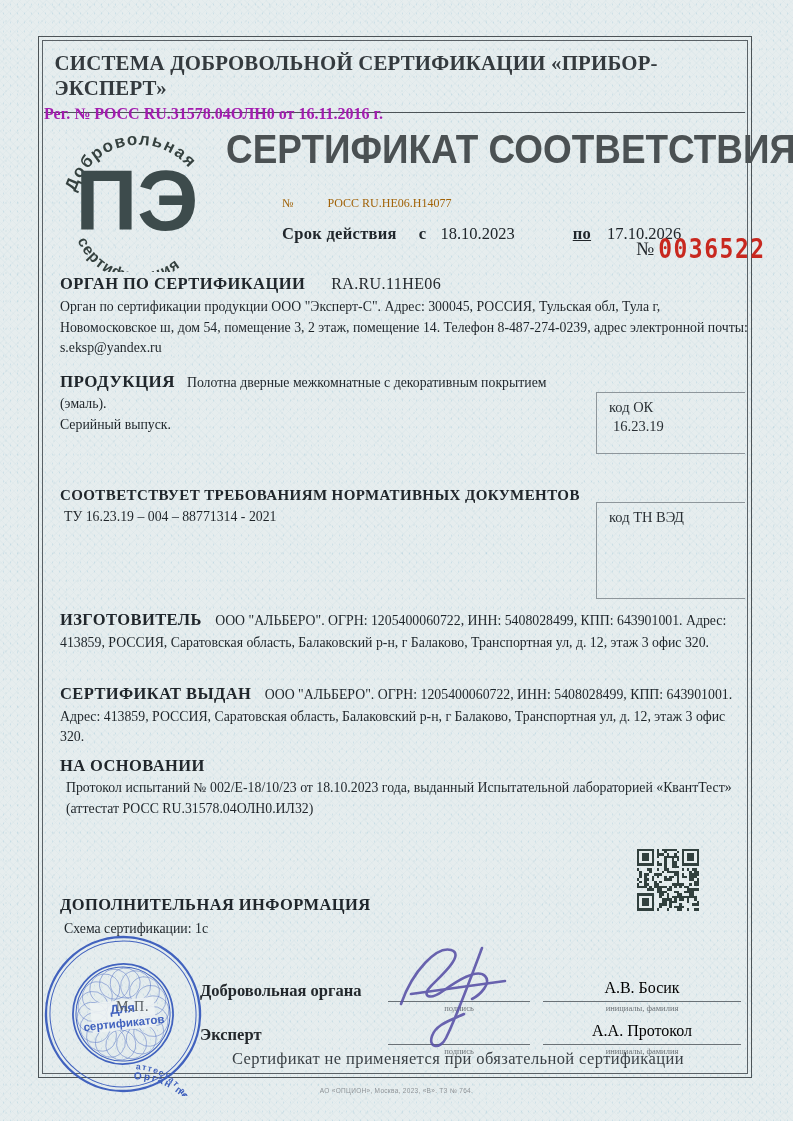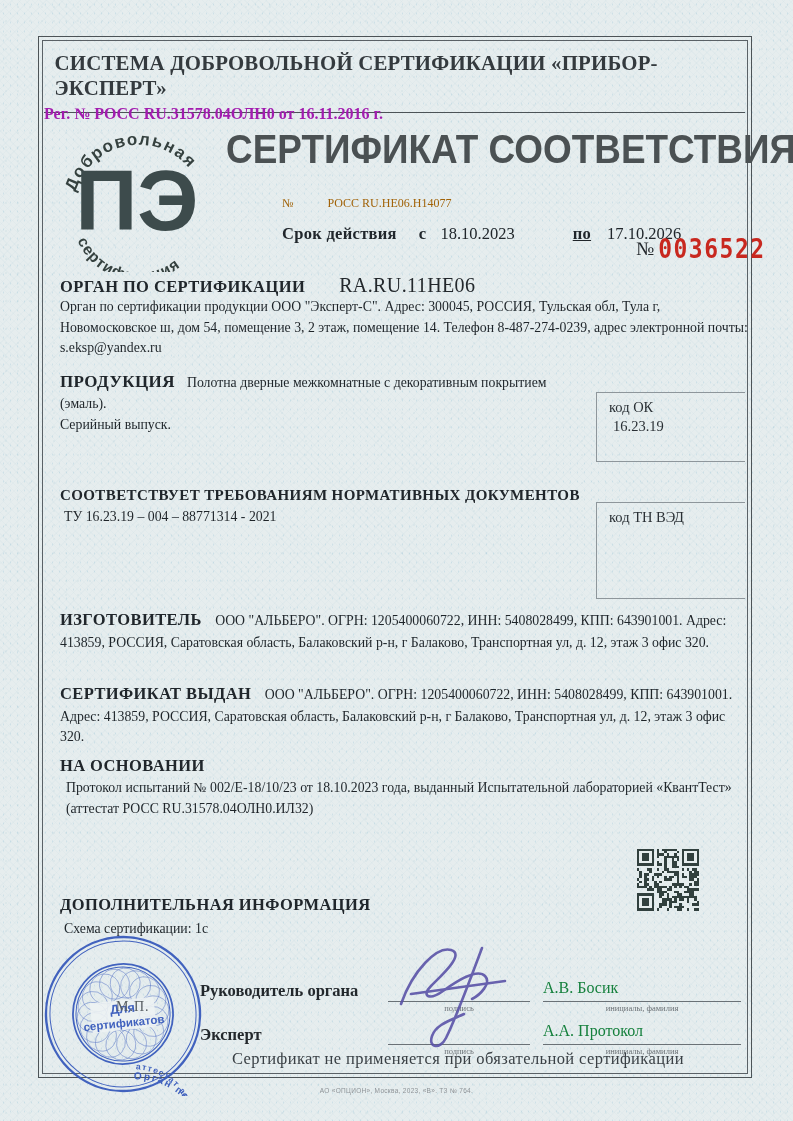--- a/index.html
+++ b/index.html
@@ -52,31 +52,31 @@
   .date-b{margin-left:16px;}
   .serial-row{left:636px;top:236px;white-space:nowrap;}
   .serial-row .no{font-size:19px;color:#23282c;}
   .serial{
     font-family:"DejaVu Sans Mono", monospace;font-weight:bold;
     font-size:23px;color:#c8281f;letter-spacing:1.5px;
     display:inline-block;transform:scaleY(1.12);vertical-align:-2px;
   }
   .sec-heading{font-weight:bold;font-size:16.5px;letter-spacing:.4px;color:#20262b;white-space:nowrap;}
   .sec-heading.small{font-size:15px;}
-  .inline-code{font-weight:normal;font-size:20px;letter-spacing:.4px;margin-left:34px;}
+  .inline-code{font-weight:normal;font-size:16px;letter-spacing:.4px;margin-left:26px;}
   .body-text{font-size:13.8px;line-height:1.5;color:#1e2429;}
   .code-box{
     left:596px;width:149px;border:1px solid #8e969b;border-right:none;
     font-size:14.5px;color:#2a3035;padding:6px 8px 0 12px;box-sizing:border-box;
   }
   .code-box .val{display:block;padding-left:4px;margin-top:2px;font-size:14.5px;}
   .sig-role{font-weight:bold;font-size:16.5px;color:#23282c;white-space:nowrap;}
   .sig-line{border-top:1px solid #6a7176;height:0;}
   .sig-caption{font-size:8.5px;color:#6a7075;text-align:center;}
-  .sig-name{font-size:16px;color:#15803d;}
+  .sig-name{font-size:16px;color:#000000;text-align:center;}
   .footnote{
     left:232px;top:1049px;font-size:16.5px;letter-spacing:.4px;color:#3a4045;white-space:nowrap;z-index:2;
   }
   .print-info{
     left:0;top:1087px;width:793px;text-align:center;
     font-family:"Liberation Sans", sans-serif;font-size:6.5px;color:#8d9296;letter-spacing:.3px;
   }
   .mp-mark{left:116px;top:999px;font-size:14px;color:#565c61;z-index:6;letter-spacing:1px;}
   svg text{font-family:"Liberation Sans", sans-serif;}
 </style>
@@ -122,21 +122,21 @@
 <div class="abs" style="left:60px;top:274px">
   <span class="sec-heading">ОРГАН ПО СЕРТИФИКАЦИИ</span><span class="inline-code">RA.RU.11НЕ06</span>
 </div>
 <div class="abs body-text" style="left:60px;top:297px;width:690px">Орган по сертификации продукции ООО "Эксперт-С". Адрес: 300045, РОССИЯ, Тульская обл, Тула г, Новомосковское ш, дом 54, помещение 3, 2 этаж, помещение 14. Телефон 8-487-274-0239, адрес электронной почты: s.eksp@yandex.ru</div>
 
 <div class="abs" style="left:60px;top:372px;width:530px">
   <span class="sec-heading" style="font-size:17px">ПРОДУКЦИЯ</span>
   <span class="body-text" style="margin-left:8px">Полотна дверные межкомнатные  с декоративным покрытием (эмаль).</span>
   <div class="body-text" style="margin-top:1px">Серийный выпуск.</div>
 </div>
-<div class="abs code-box" style="top:392px;height:70px">
+<div class="abs code-box" style="top:392px;height:62px">
   <span>код ОК</span>
   <span class="val">16.23.19</span>
 </div>
 
 <div class="abs sec-heading small" style="left:60px;top:487px">СООТВЕТСТВУЕТ ТРЕБОВАНИЯМ НОРМАТИВНЫХ ДОКУМЕНТОВ</div>
 <div class="abs body-text" style="left:64px;top:507px">ТУ 16.23.19 – 004 – 88771314 - 2021</div>
 <div class="abs code-box" style="top:502px;height:97px">
   <span>код ТН ВЭД</span>
 </div>
 
@@ -414,21 +414,21 @@
       <textPath href="#ringPath" startOffset="1%">Орган по сертификации продукции ООО «Эксперт-С»  ✱</textPath>
     </text>
     <text font-size="8.6" font-weight="bold" fill="#3457bb" letter-spacing="1.2" stroke="none">
       <textPath href="#ringPath2" startOffset="2%">аттестат аккредитации RA.RU.11НЕ06</textPath>
     </text>
     <text x="83" y="79" text-anchor="middle" font-size="13" font-weight="bold" fill="#3457bb" stroke="none">Для</text>
     <text x="83" y="93" text-anchor="middle" font-size="11.5" font-weight="bold" fill="#3457bb" stroke="none">сертификатов</text>
   </g>
 </svg>
 
-<div class="abs sig-role" style="left:200px;top:981px">Руководитель органа</div>
+<div class="abs sig-role" style="left:200px;top:981px">Добровольная органа</div>
 <div class="abs sig-line" style="left:388px;top:1001px;width:142px"></div>
 <div class="abs sig-caption" style="left:388px;top:1003px;width:142px">подпись</div>
 <div class="abs sig-name" style="left:543px;top:979px;width:198px">А.В. Босик</div>
 <div class="abs sig-line" style="left:543px;top:1001px;width:198px"></div>
 <div class="abs sig-caption" style="left:543px;top:1003px;width:198px">инициалы, фамилия</div>
 
 <div class="abs sig-role" style="left:200px;top:1025px">Эксперт</div>
 <div class="abs sig-line" style="left:388px;top:1044px;width:142px"></div>
 <div class="abs sig-caption" style="left:388px;top:1046px;width:142px">подпись</div>
 <div class="abs sig-name" style="left:543px;top:1022px;width:198px">А.А. Протокол</div>

